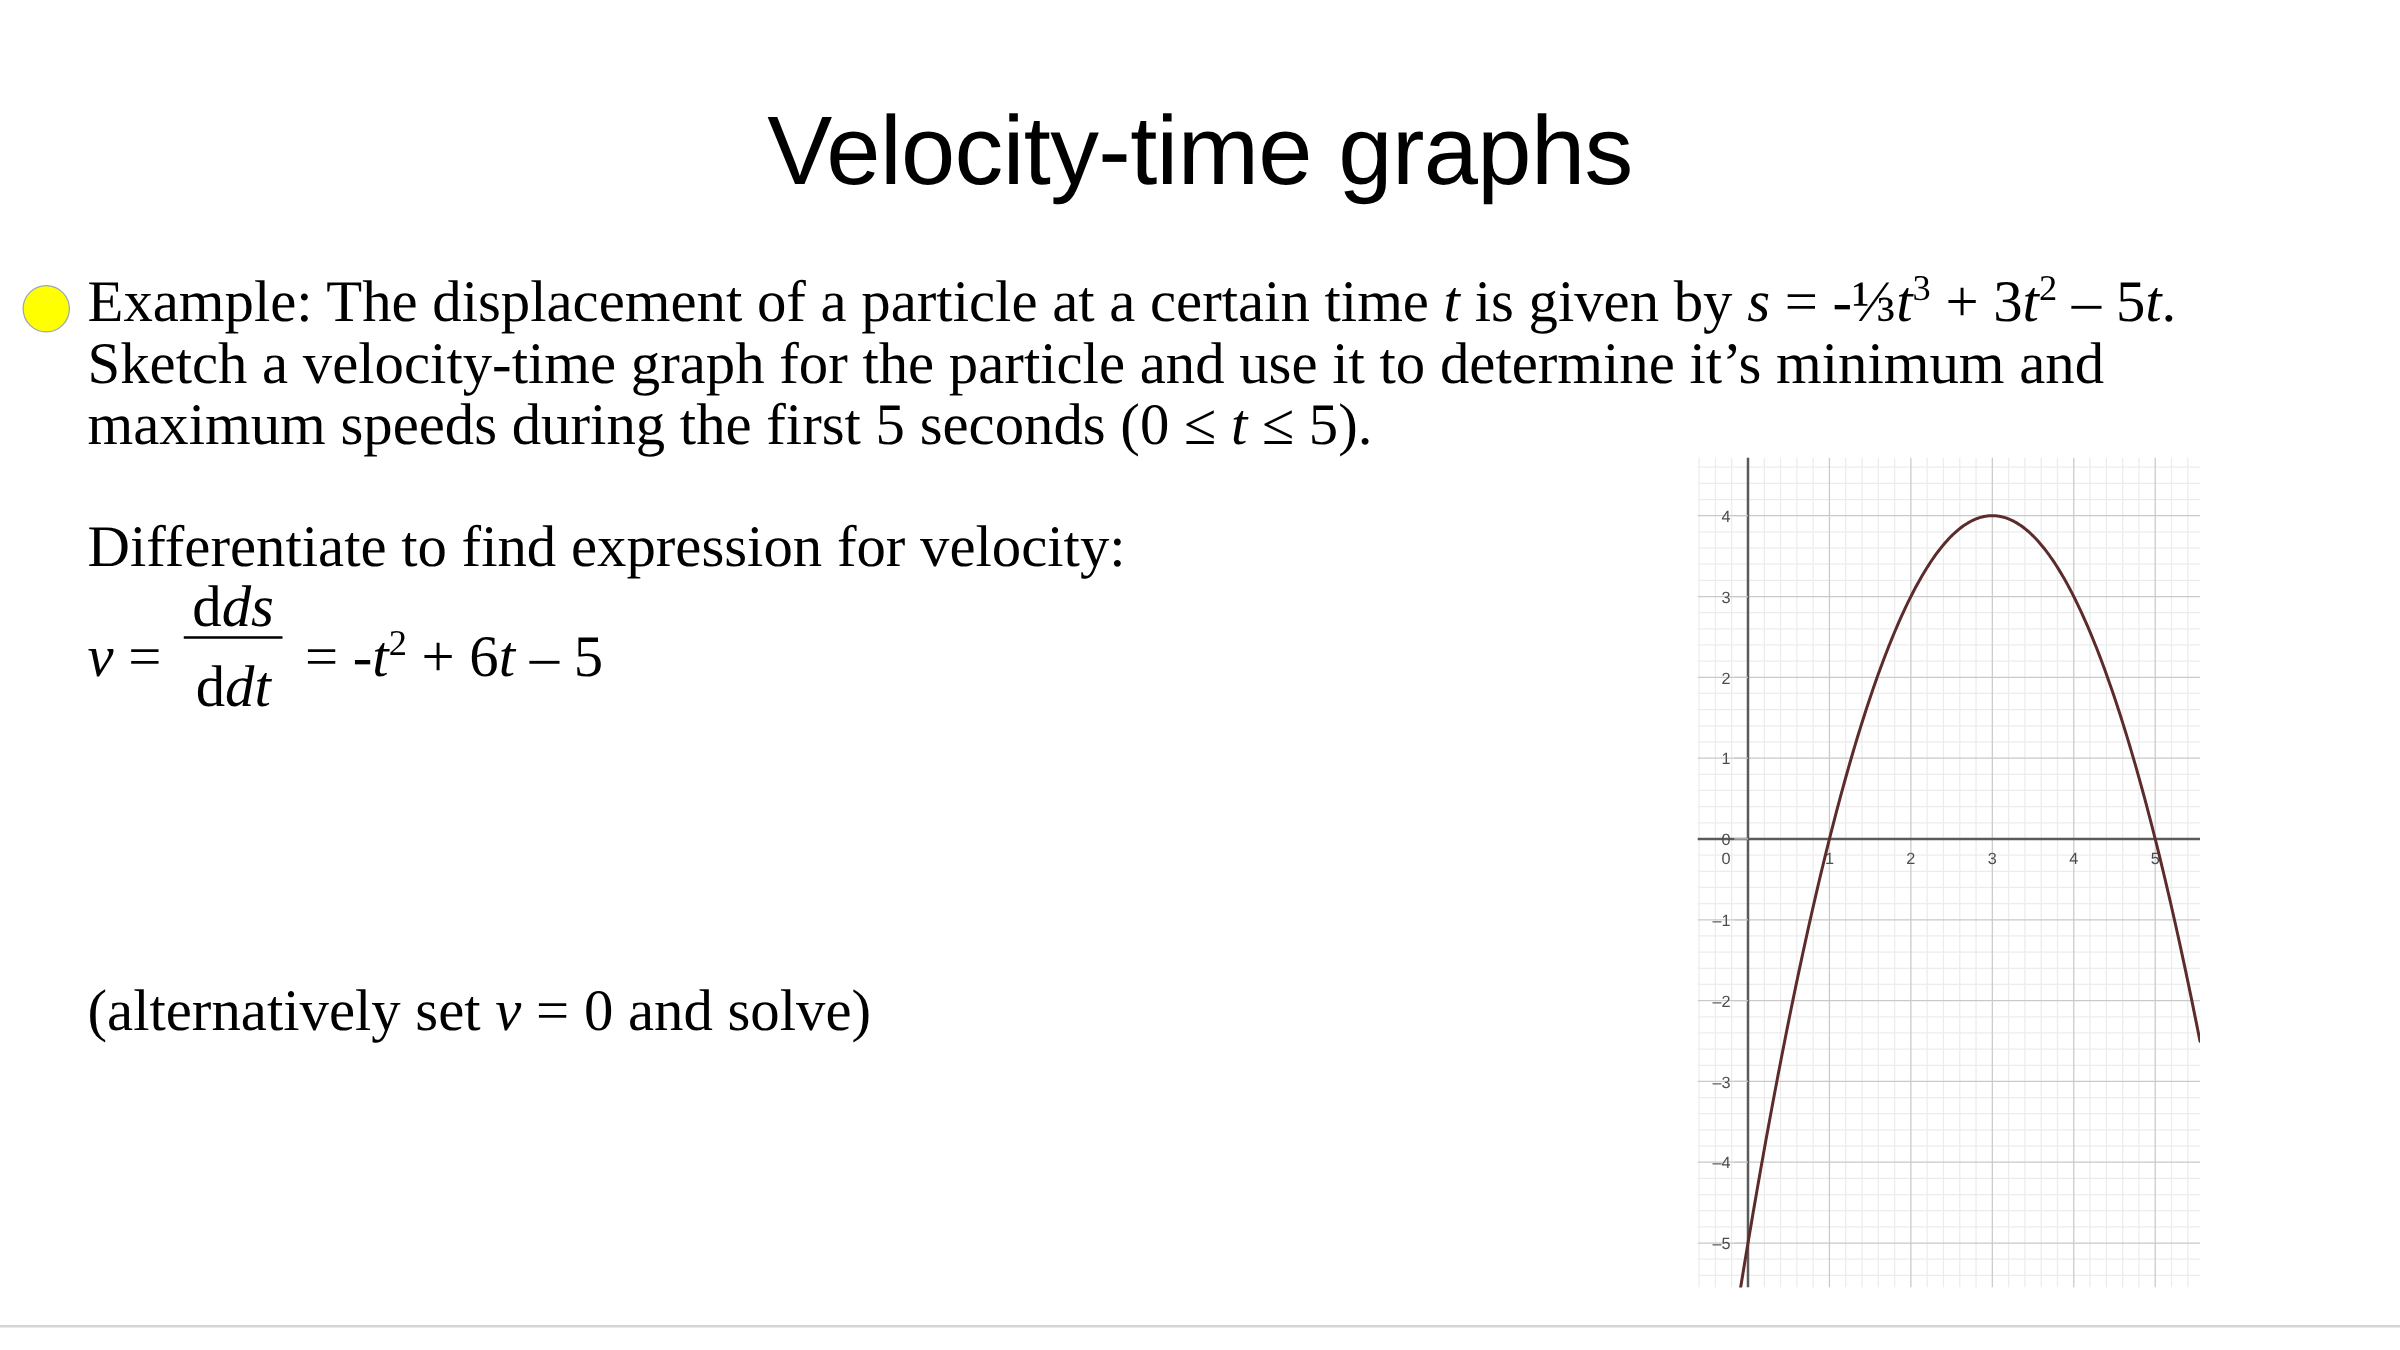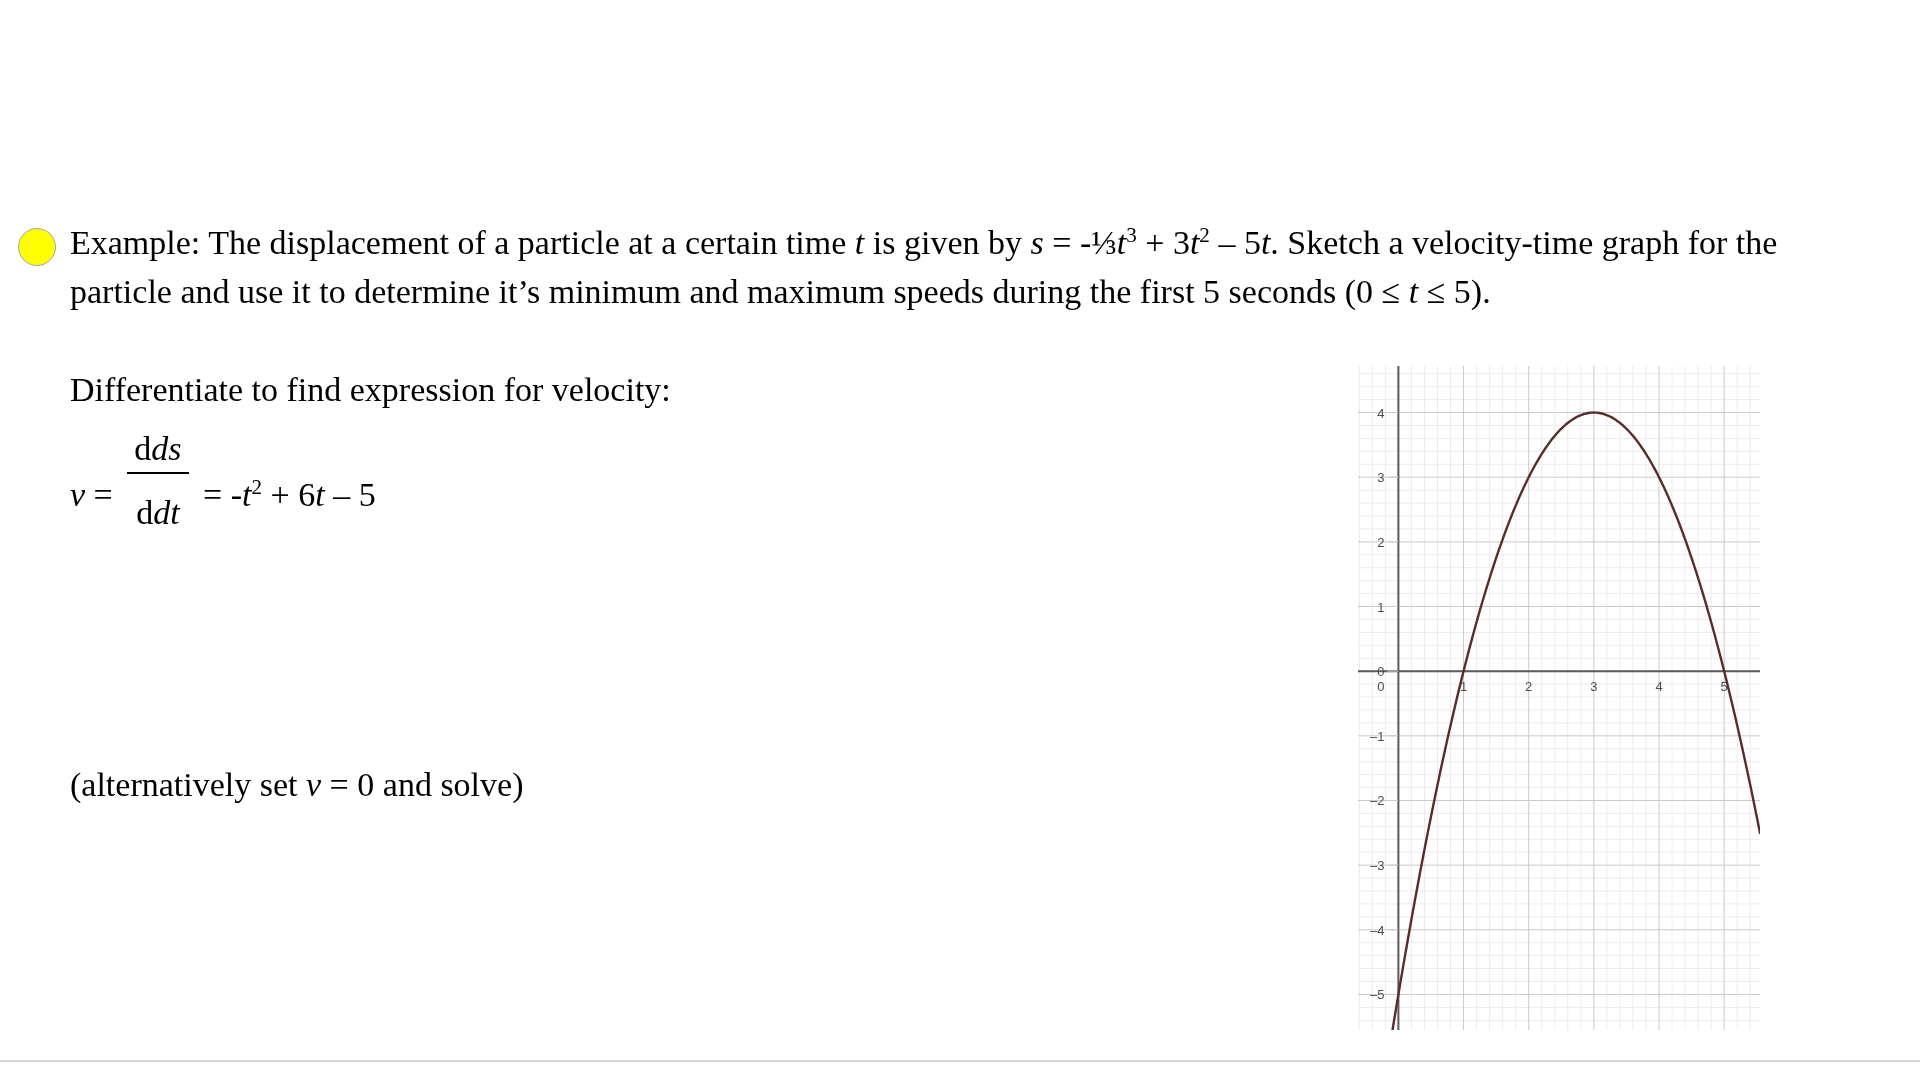--- a/index.html
+++ b/index.html
@@ -45,21 +45,21 @@
     background: #ffff00;
     border: 1px solid #9aa7b5;
     box-sizing: border-box;
   }
 
   
   #body {
     position: absolute;
     left: 70px; top: 218px;
     width: 1790px;
-    font-size: 34px;
+    font-size: 47px;
     line-height: 49px;
     font-family: "Liberation Serif", "DejaVu Serif", serif;
     color: #000000;
   }
   #body p { margin: 0; padding: 0; }
 
   .para-gap { height: 49px; }
 
   i, .it { font-style: italic; }
   sup {
@@ -70,21 +70,21 @@
 
   
   .eqline {
     display: block;
     white-space: nowrap;
   }
   .frac {
     display: inline-block;
     vertical-align: -0.52em;
     text-align: center;
-    margin: 12px 6px;
+    margin: 0 6px;
     line-height: 46px;
   }
   .frac .num {
     display: block;
     border-bottom: 2px solid #000;
     padding: 0 7px 0 7px;
   }
   .frac .den {
     display: block;
     padding: 16px 7px;
@@ -115,20 +115,21 @@
     left: 0; top: 1060px;
     width: 1920px; height: 2px;
     background: #d5d5d5;
   }
 </style>
 </head>
 <body>
 
 <div id="slide">
 
+  <div id="title">Velocity-time graphs</div>
 
   <div id="bullet"></div>
 
   <div id="body">
 
     <p><span>Example: The displacement of a particle at a certain time </span><i>t</i><span> is given by </span><i>s</i><span> = -⅓</span><i>t</i><sup>3</sup><span> + 3</span><i>t</i><sup>2</sup><span> – 5</span><i>t</i><span>. Sketch a velocity-time graph for the particle and use it to determine it’s minimum and maximum speeds during the first 5 seconds (0 ≤ </span><i>t</i><span> ≤ 5).</span></p>
 
     <div class="para-gap"></div>
 
     <p>Differentiate to find expression for velocity:</p>

